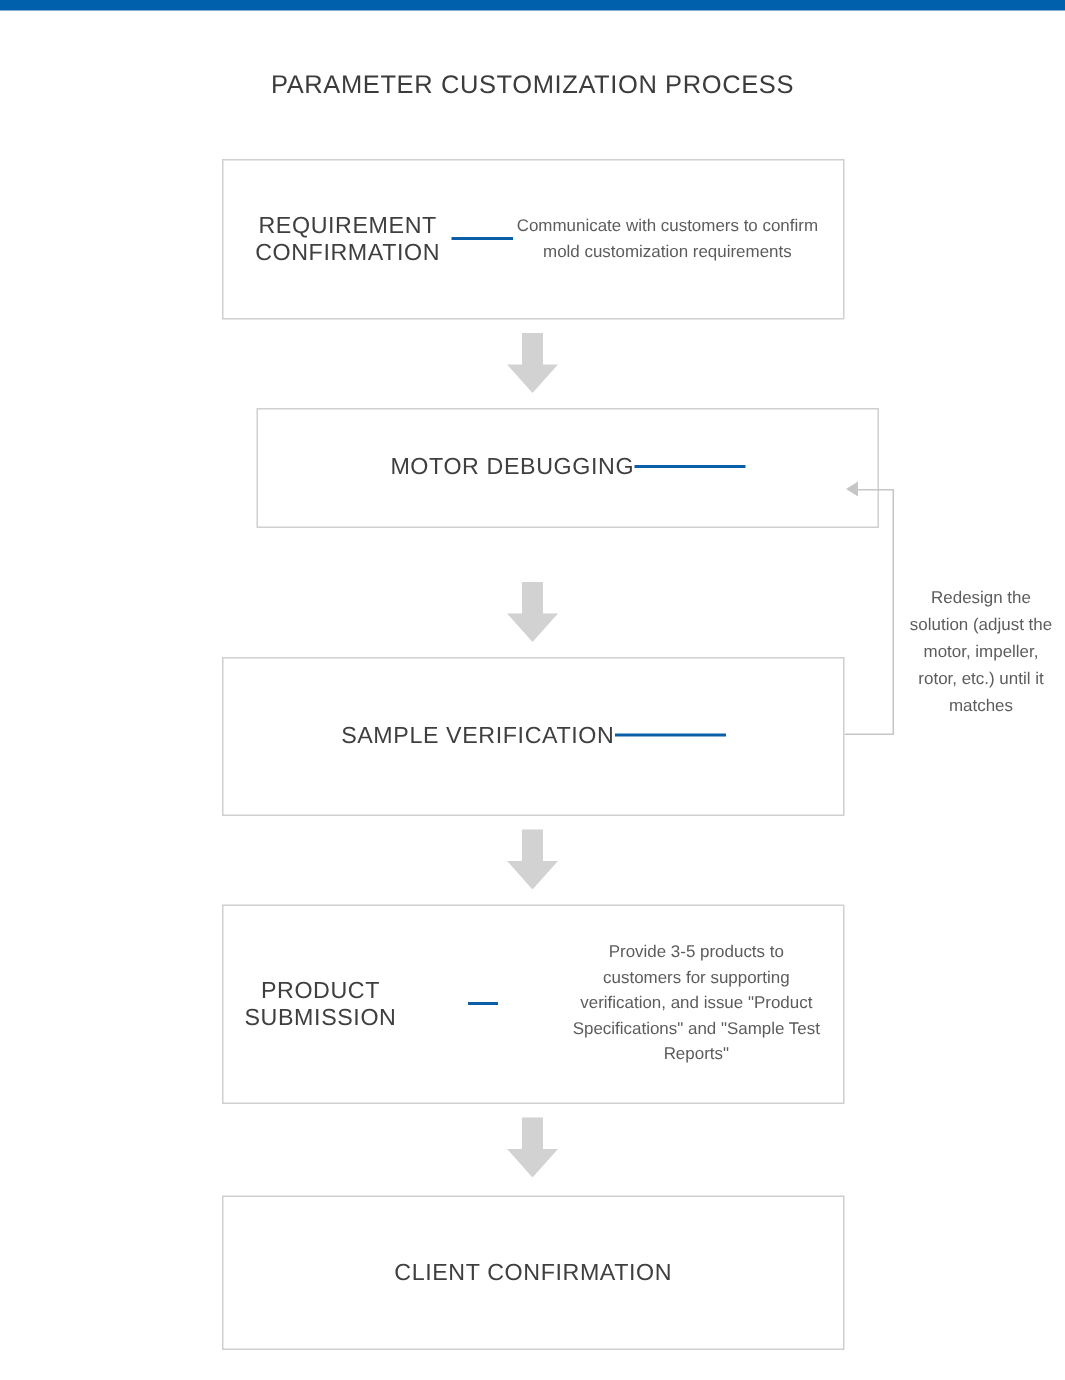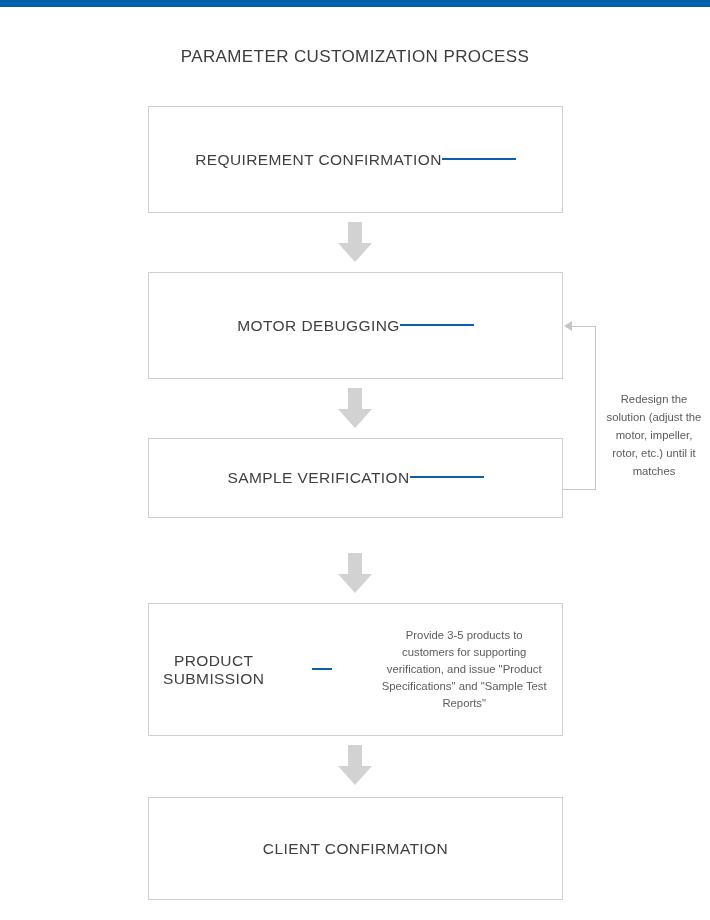--- a/index.html
+++ b/index.html
@@ -67,22 +67,22 @@
     margin: 13px 0 15px 0;
   }
   .node-desc {
     font-size: 11.3px;
     color: #5c5c5c;
     line-height: 17px;
     text-align: center;
     max-width: 380px;
   }
   .node-1 { top: 106px;  height: 107px; }
-  .node-2 { top: 272px;  height: 107px; }
-  .node-3 { top: 438px;  height: 80px; }
+  .node-2 { top: 272px;  height: 80px; margin-left: 23px; }
+  .node-3 { top: 438px;  height: 106px; }
   .node-4 { top: 603px;  height: 133px; gap: 48px; }
   .node-5 { top: 797px;  height: 103px; align-items: center; }
 
   .arrow-down {
     position: absolute;
     left: 338px;
     width: 34px;
     height: 40px;
   }
   .arrow-down .stem {
@@ -166,20 +166,21 @@
 
 <div class="top-bar"></div>
 
 <div class="page-title">PARAMETER CUSTOMIZATION PROCESS</div>
 
 <div class="flow">
 
   <div class="node node-1">
     <div class="node-title">REQUIREMENT CONFIRMATION</div>
     <div class="node-divider"></div>
+    <div class="node-desc">Communicate with customers to confirm mold customization requirements</div>
   </div>
 
   <div class="arrow-down arrow-1">
     <div class="stem"></div>
     <div class="head"></div>
   </div>
 
   <div class="node node-2">
     <div class="node-title">MOTOR DEBUGGING</div>
     <div class="node-divider"></div>

